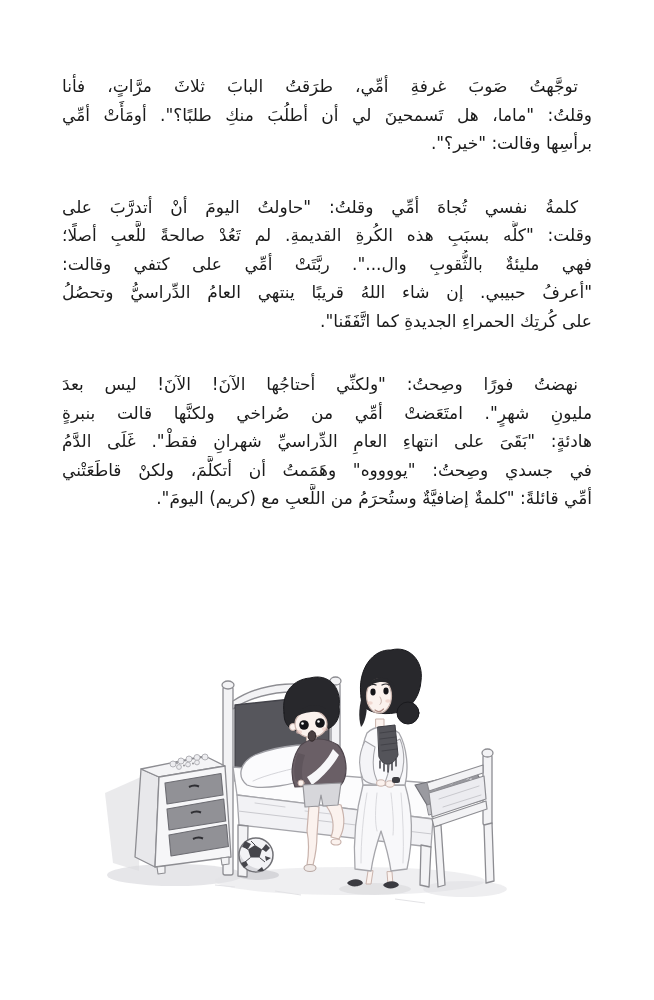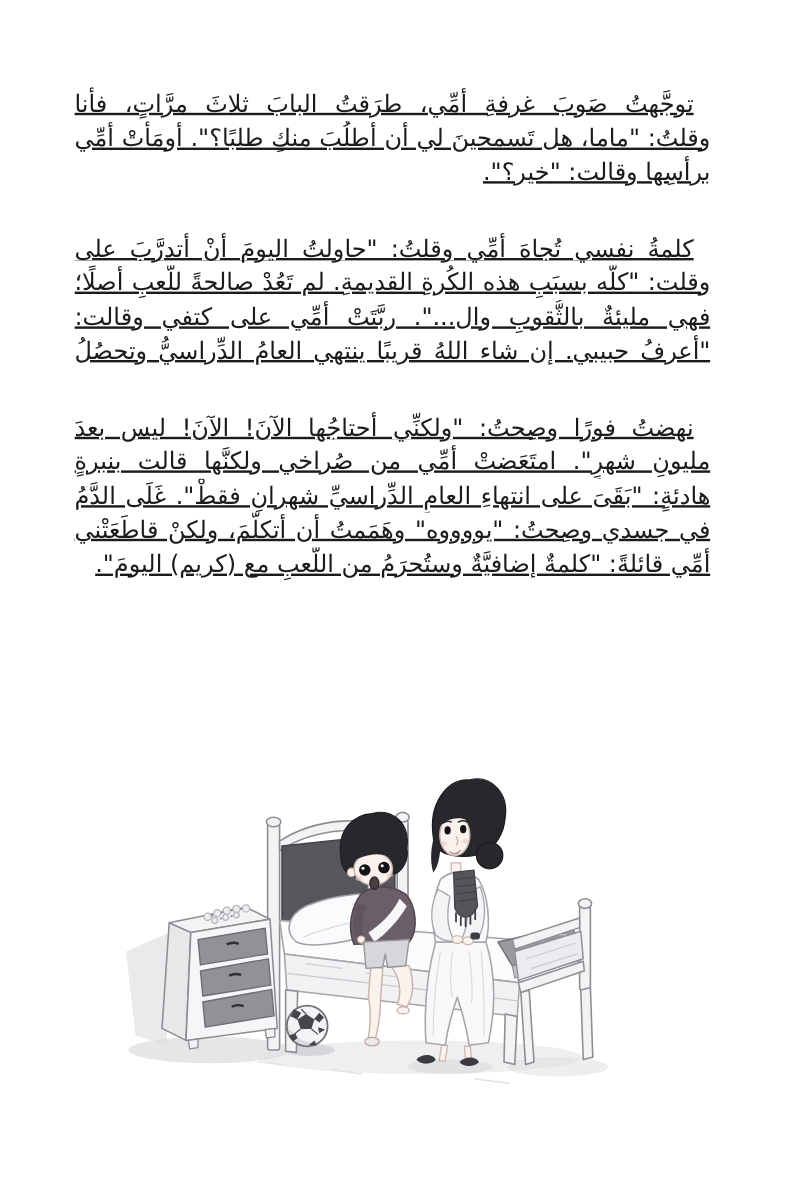--- a/index.html
+++ b/index.html
@@ -5,22 +5,22 @@
   html,body{margin:0;padding:0;}
   body{
     width:654px;height:1000px;background:#ffffff;
     font-family:"DejaVu Sans",sans-serif;color:#1b1b1b;
     position:relative;overflow:hidden;
   }
   .page{position:absolute;inset:0;background:#ffffff;}
   .story{position:absolute;top:72px;left:62px;width:530px;}
   .para{margin:0 0 35px 0;}
   .ln{
-    font-size:20px;line-height:28.5px;height:28.5px;overflow:hidden;
-    text-align:justify;text-align-last:justify;text-decoration:underline;
+    font-size:17px;line-height:28.5px;height:28.5px;overflow:hidden;
+    text-align:justify;text-align-last:justify;
   }
   .ln.first{padding-right:14px;}
   .ln.last{text-align:last;text-align:right;text-align-last:right;}
   .illustration{position:absolute;left:95px;top:635px;width:470px;height:300px;}
   svg{display:block;}
 </style>
 </head>
 <body>
 
 <div class="page">
@@ -29,20 +29,21 @@
     <div class="para">
       <div class="ln first">توجَّهتُ صَوبَ غرفةِ أمِّي، طرَقتُ البابَ ثلاثَ مرَّاتٍ، فأنا</div>
       <div class="ln">وقلتُ: "ماما، هل تَسمحينَ لي أن أطلُبَ منكِ طلبًا؟". أومَأَتْ أمِّي</div>
       <div class="ln last">برأسِها وقالت: "خير؟".</div>
     </div>
     <div class="para">
       <div class="ln first">كلمةُ نفسي تُجاهَ أمِّي وقلتُ: "حاولتُ اليومَ أنْ أتدرَّبَ على</div>
       <div class="ln">وقلت: "كلُّه بسبَبِ هذه الكُرةِ القديمةِ. لم تَعُدْ صالحةً للَّعبِ أصلًا؛</div>
       <div class="ln">فهي مليئةٌ بالثُّقوبِ وال...". ربَّتَتْ أمِّي على كتفي وقالت:</div>
       <div class="ln">"أعرفُ حبيبي. إن شاء اللهُ قريبًا ينتهي العامُ الدِّراسيُّ وتحصُلُ</div>
+      <div class="ln last">على كُرتِك الحمراءِ الجديدةِ كما اتَّفَقَنا".</div>
     </div>
     <div class="para">
       <div class="ln first">نهضتُ فورًا وصِحتُ: "ولكنِّي أحتاجُها الآنَ! الآنَ! ليس بعدَ</div>
       <div class="ln">مليونِ شهرٍ". امتَعَضتْ أمِّي من صُراخي ولكنَّها قالت بنبرةٍ</div>
       <div class="ln">هادئةٍ: "بَقَىَ على انتهاءِ العامِ الدِّراسيِّ شهرانِ فقطْ". غَلَى الدَّمُ</div>
       <div class="ln">في جسدي وصِحتُ: "يووووه" وهَمَمتُ أن أتكلَّمَ، ولكنْ قاطَعَتْني</div>
       <div class="ln last">أمِّي قائلةً: "كلمةٌ إضافيَّةٌ وستُحرَمُ من اللَّعبِ مع (كريم) اليومَ".</div>
     </div>
   </div>
 

